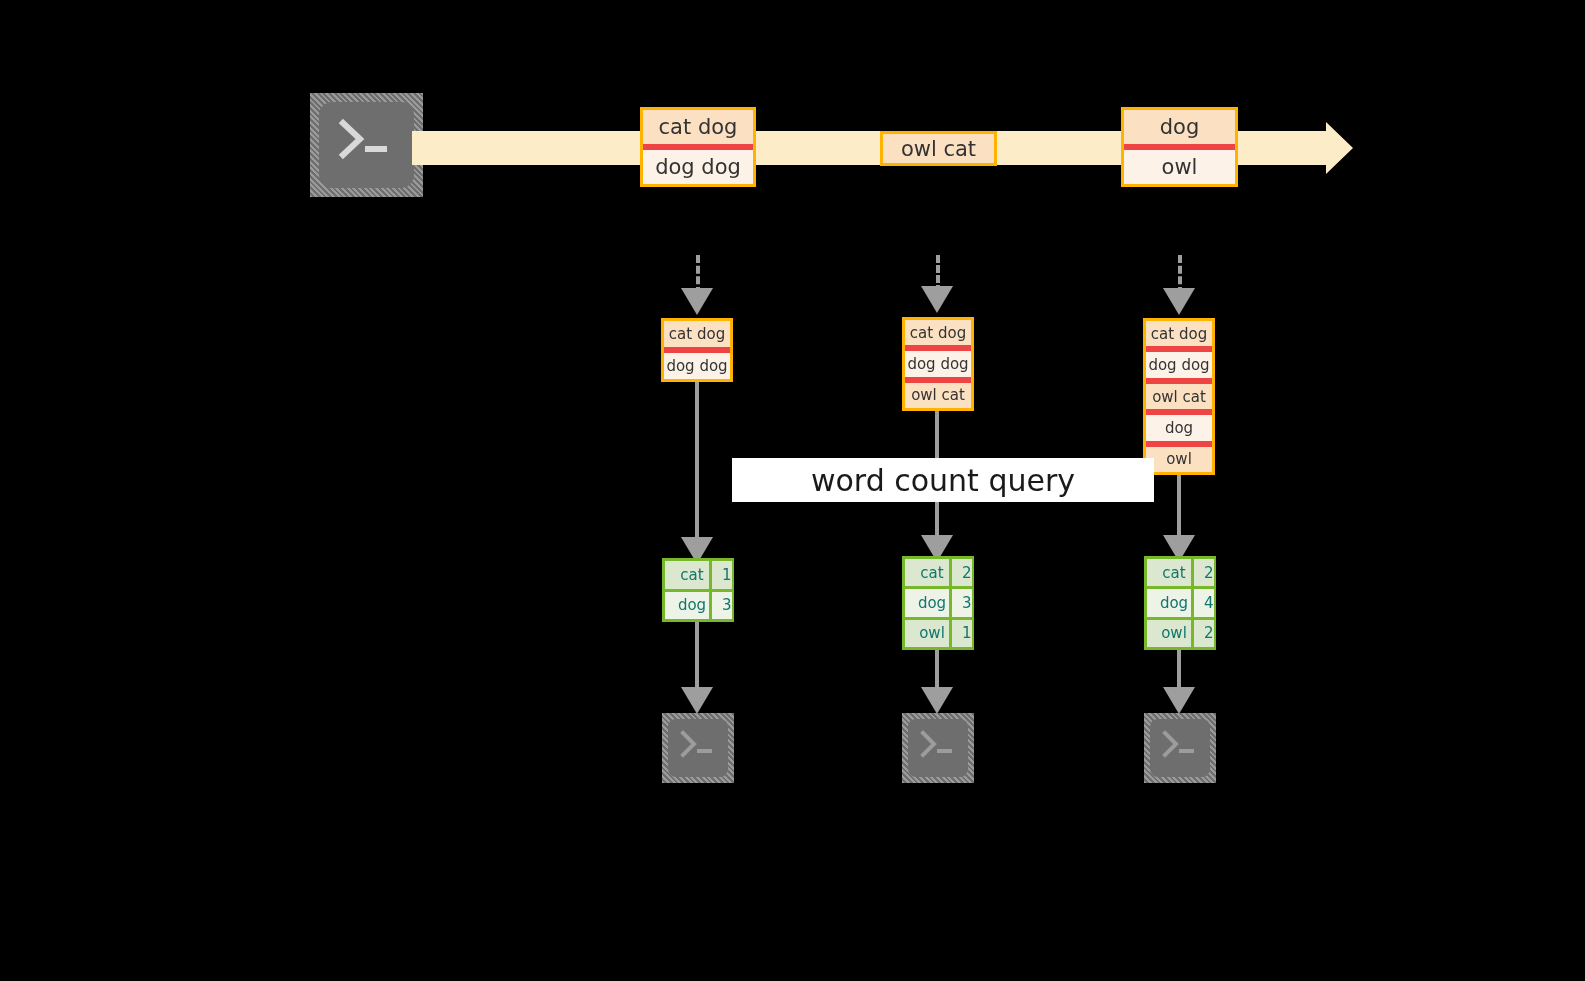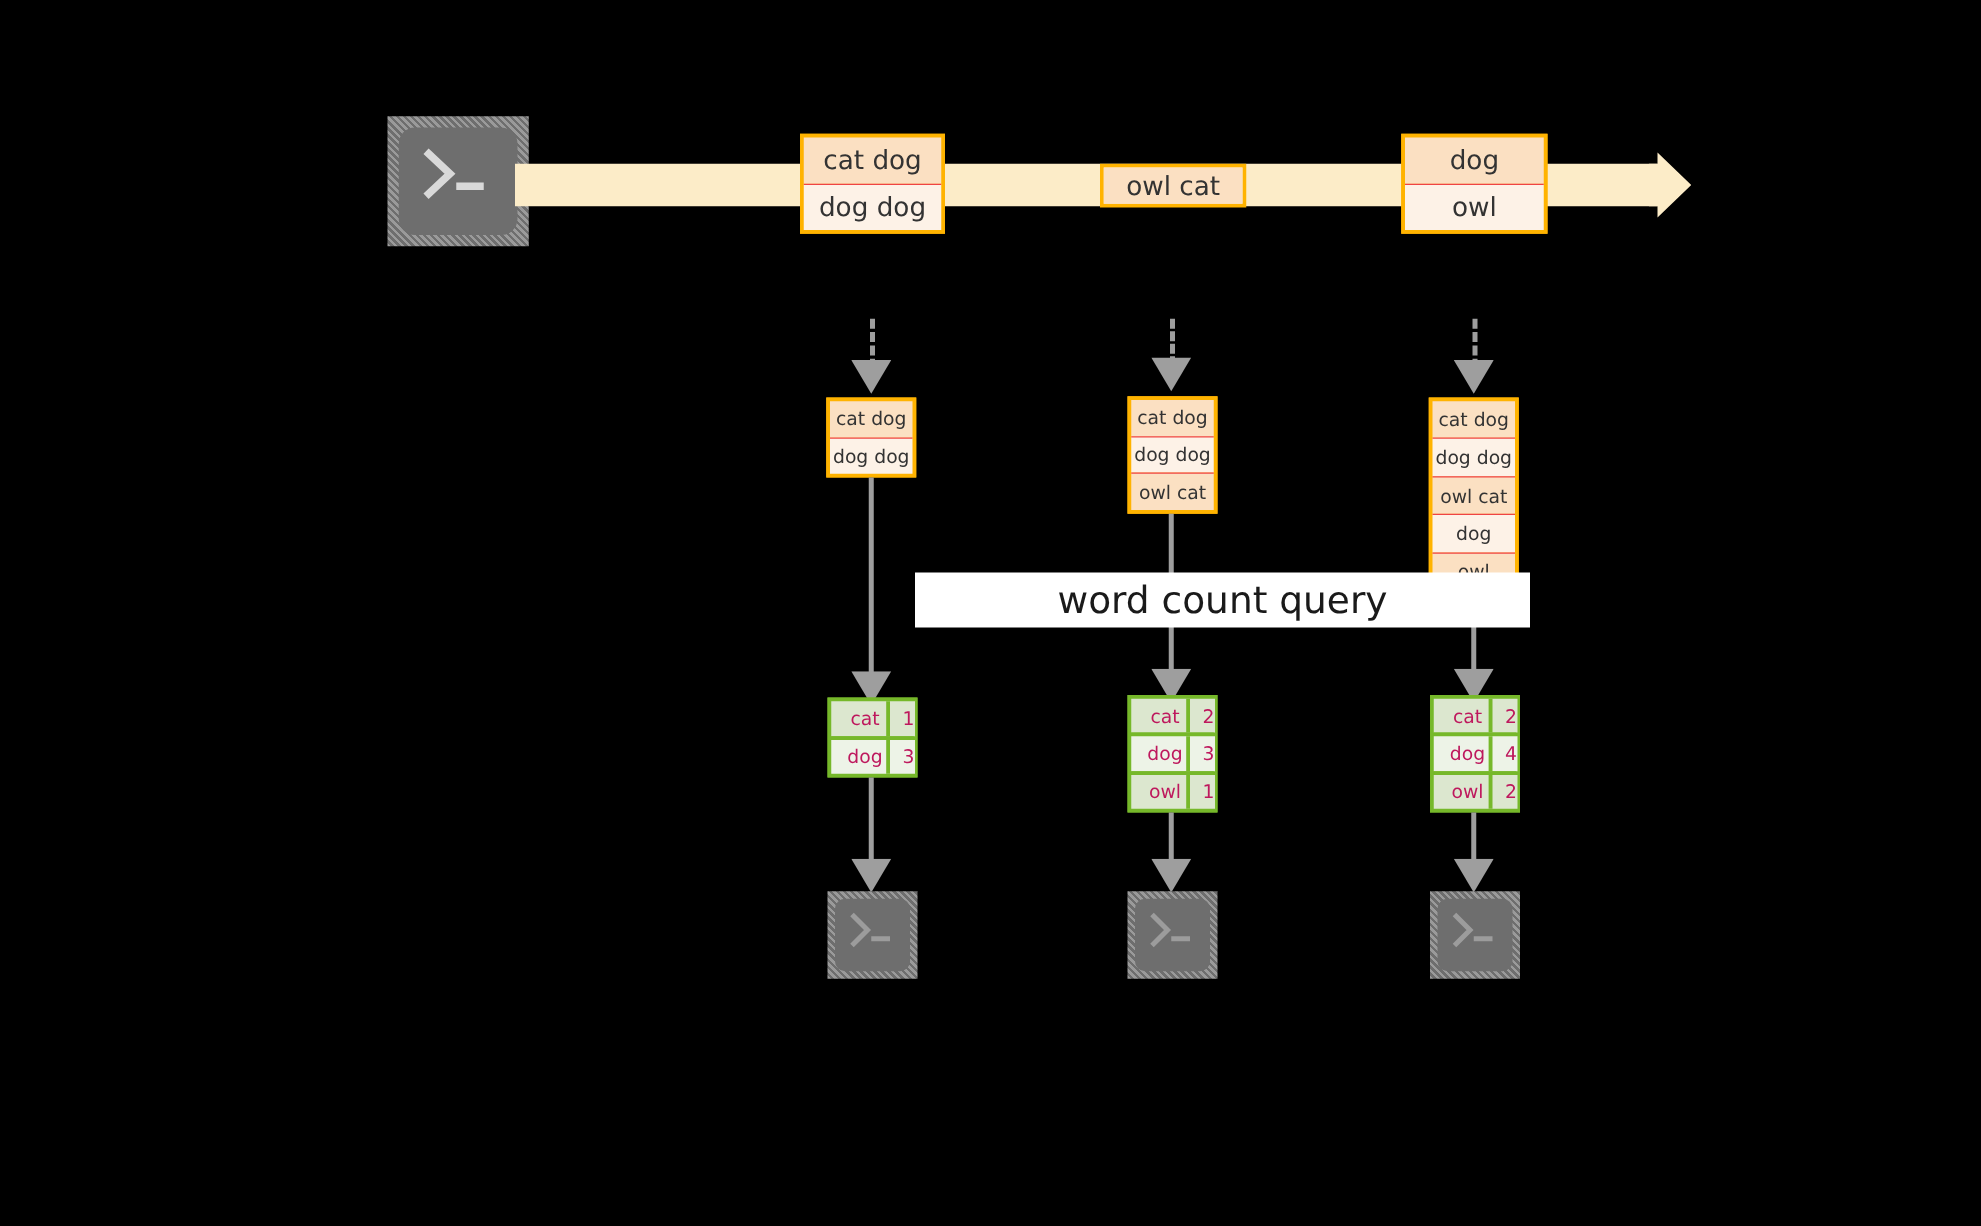--- a/index.html
+++ b/index.html
@@ -68,42 +68,42 @@
     flex: 1 1 auto;
     display: flex;
     align-items: center;
     justify-content: center;
     color: #333333;
     box-sizing: border-box;
     white-space: nowrap;
   }
   .obox .row.shade-a { background: #fbe0c2; }
   .obox .row.shade-b { background: #fdf2e7; }
-  .obox .row + .row { border-top: 1px solid #ef4444; }
+  .obox .row + .row { border-top: 6px solid #ef4444; }
 
   
   .gbox {
     position: absolute;
     box-sizing: border-box;
     border: 3px solid #76b82a;
     background: #76b82a;
     display: flex;
     flex-direction: column;
   }
   .gbox .grow {
     flex: 1 1 auto;
     display: flex;
     box-sizing: border-box;
   }
   .gbox .grow + .grow { border-top: 3px solid #76b82a; }
   .gbox .gcell {
     display: flex;
     align-items: center;
     justify-content: center;
-    color: #be185d;
+    color: #0f766e;
     box-sizing: border-box;
     white-space: nowrap;
     padding-left: 10px;
   }
   .gbox .gcell.key { flex: 0 0 auto; }
   .gbox .gcell.val { flex: 1 1 auto; border-left: 3px solid #76b82a; }
   .gbox .grow.shade-a .gcell { background: #dce7cf; }
   .gbox .grow.shade-b .gcell { background: #edf3e7; }
 
   
@@ -286,15 +286,15 @@
   </svg>
 
   <div class="terminal terminal-small" style="left:1100px; top:713px; width:72px; height:70px;">
     <div class="terminal-inner"></div>
     <svg class="term-glyph" viewBox="0 0 72 70">
       <path d="M21 20 L32 31 L21 42" fill="none" stroke="#9c9c9c" stroke-width="4" stroke-linecap="square"></path>
       <path d="M37 38 L48 38" fill="none" stroke="#9c9c9c" stroke-width="4" stroke-linecap="square"></path>
     </svg>
   </div>
 
-  <div class="query-label" style="left:688px; top:458px; width:492px; height:44px; font-size:30px;">word count query</div>
+  <div class="query-label" style="left:688px; top:458px; width:422px; height:44px; font-size:30px;">word count query</div>
 
 </div>
 
 </body></html>

